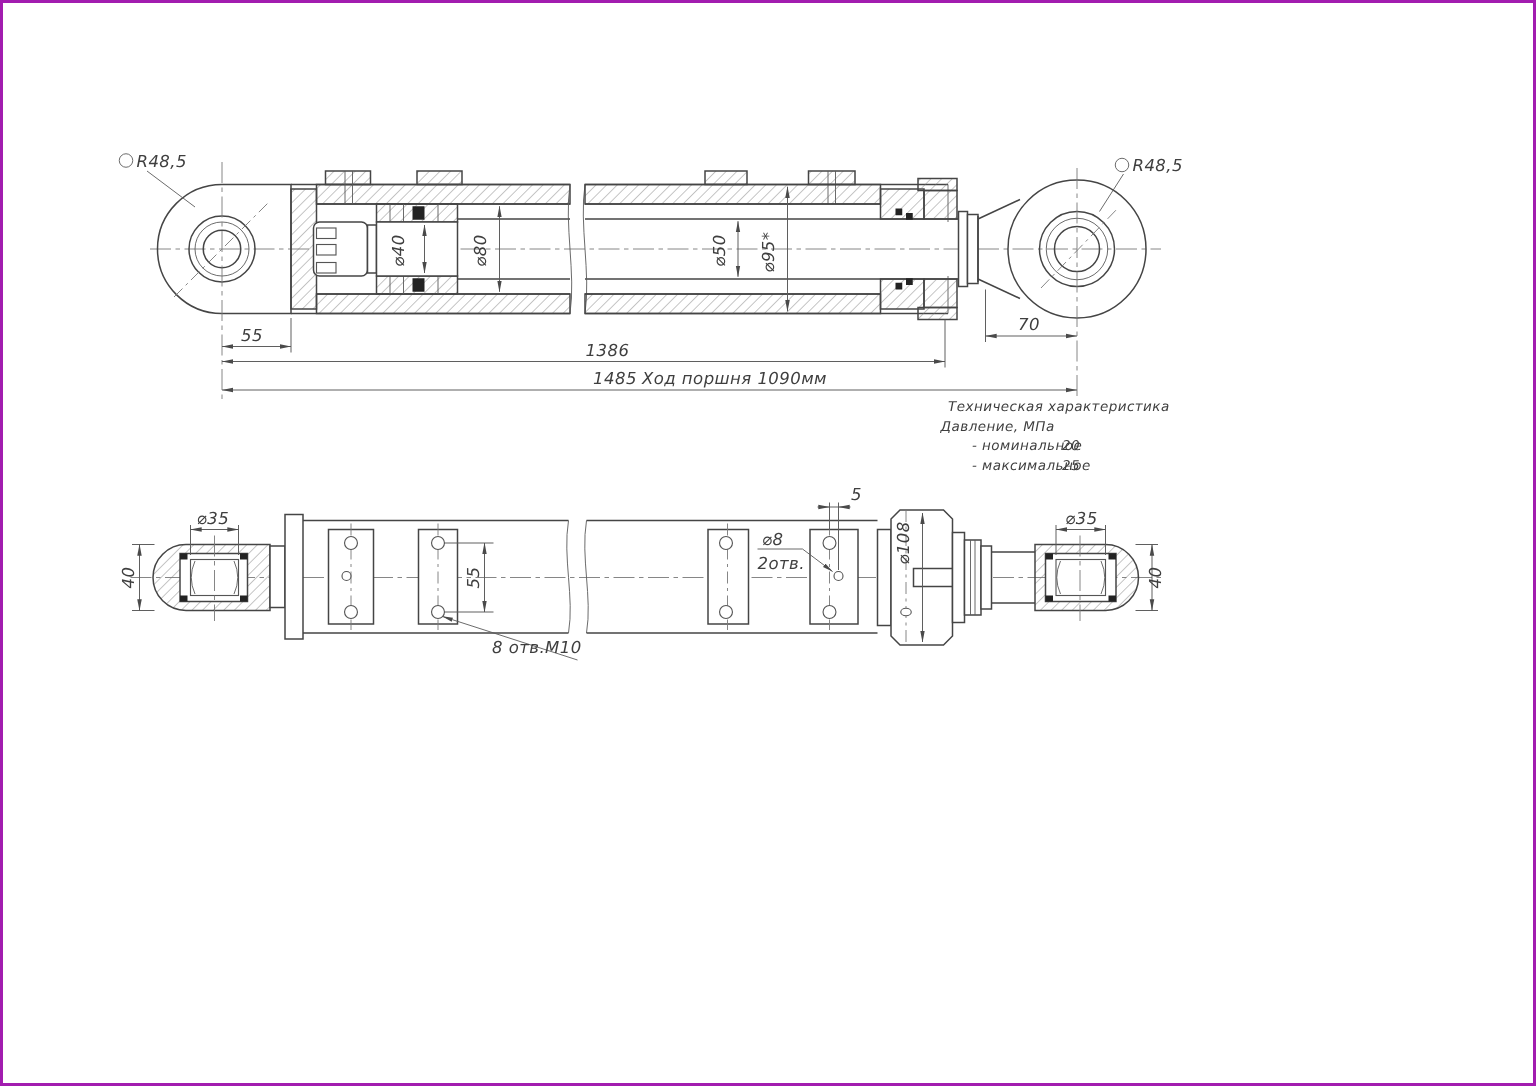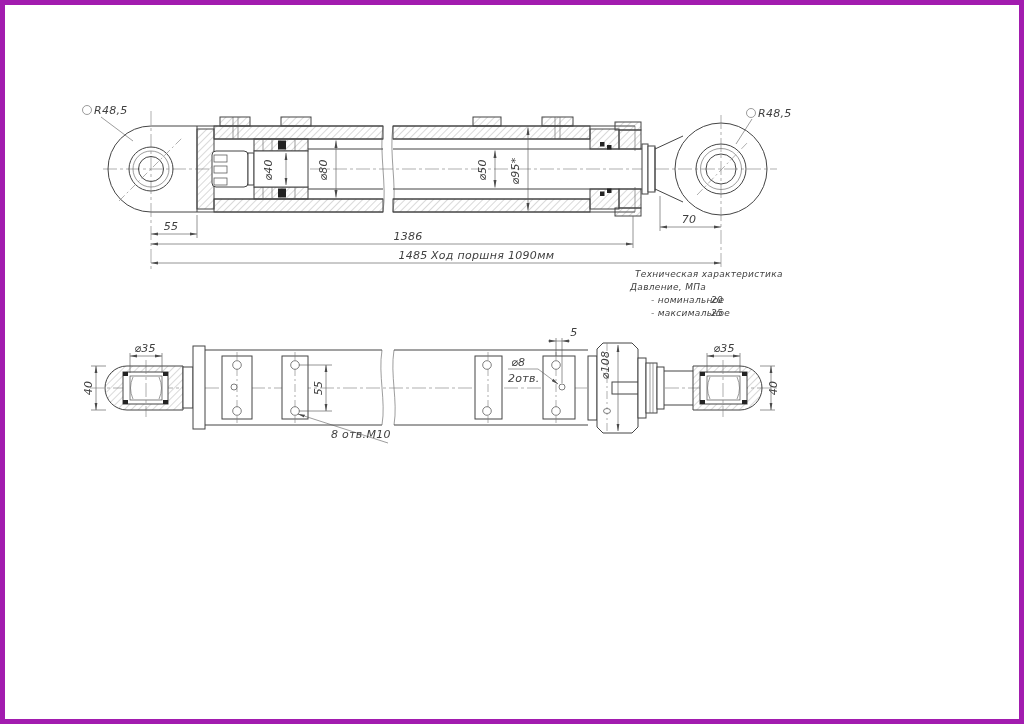--- a/index.html
+++ b/index.html
@@ -1,16 +1,16 @@
 <!DOCTYPE html>
 <html><head>
 <meta charset="utf-8">
 <style>
   html,body{margin:0;padding:0;background:#fff;}
-  .stage{width:1024px;height:724px;position:relative;background:#fff;border:5px solid #a21caf;box-sizing:border-box;}
+  .stage{width:1024px;height:724px;position:relative;background:#fff;border:2px solid #a21caf;box-sizing:border-box;}
   svg{display:block;}
   .s  {stroke:#454545;stroke-width:1;fill:none;stroke-linecap:butt;}
   .t  {stroke:#5a5a5a;stroke-width:.6;fill:none;}
   .cl {stroke:#787878;stroke-width:.6;stroke-dasharray:14 3 3 3;fill:none;}
   .cld{stroke:#787878;stroke-width:.6;stroke-dasharray:8 3 2 3;fill:none;}
   .dm {stroke:#5a5a5a;stroke-width:.65;fill:none;}
   .hf {fill:url(#h);stroke:#454545;stroke-width:1;}
   .wf {fill:#ffffff;stroke:#454545;stroke-width:1;}
   .wt {fill:#ffffff;stroke:#555555;stroke-width:.75;}
   .blk{fill:#232323;stroke:none;}

